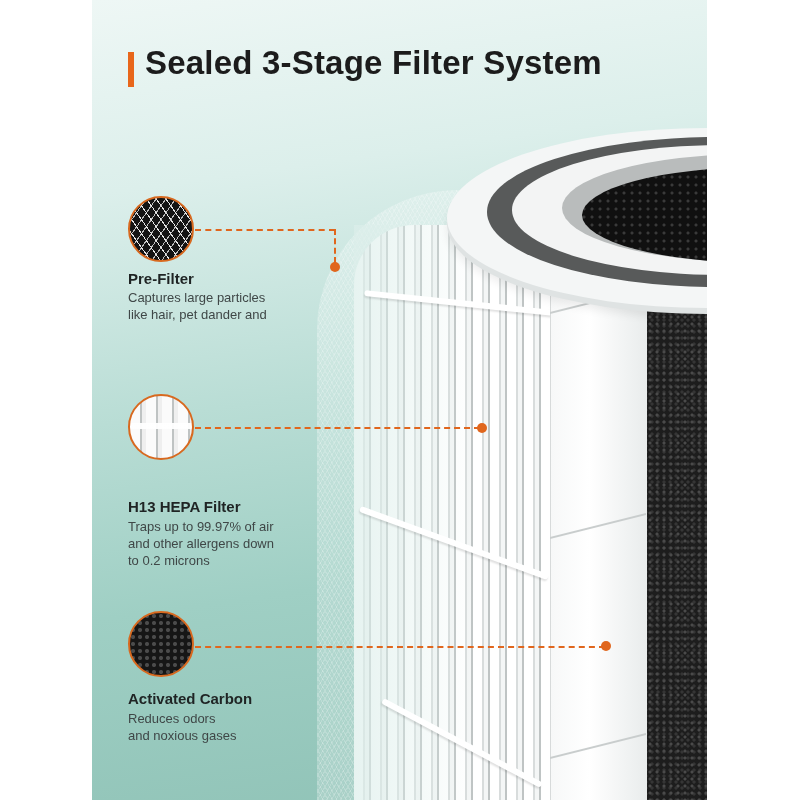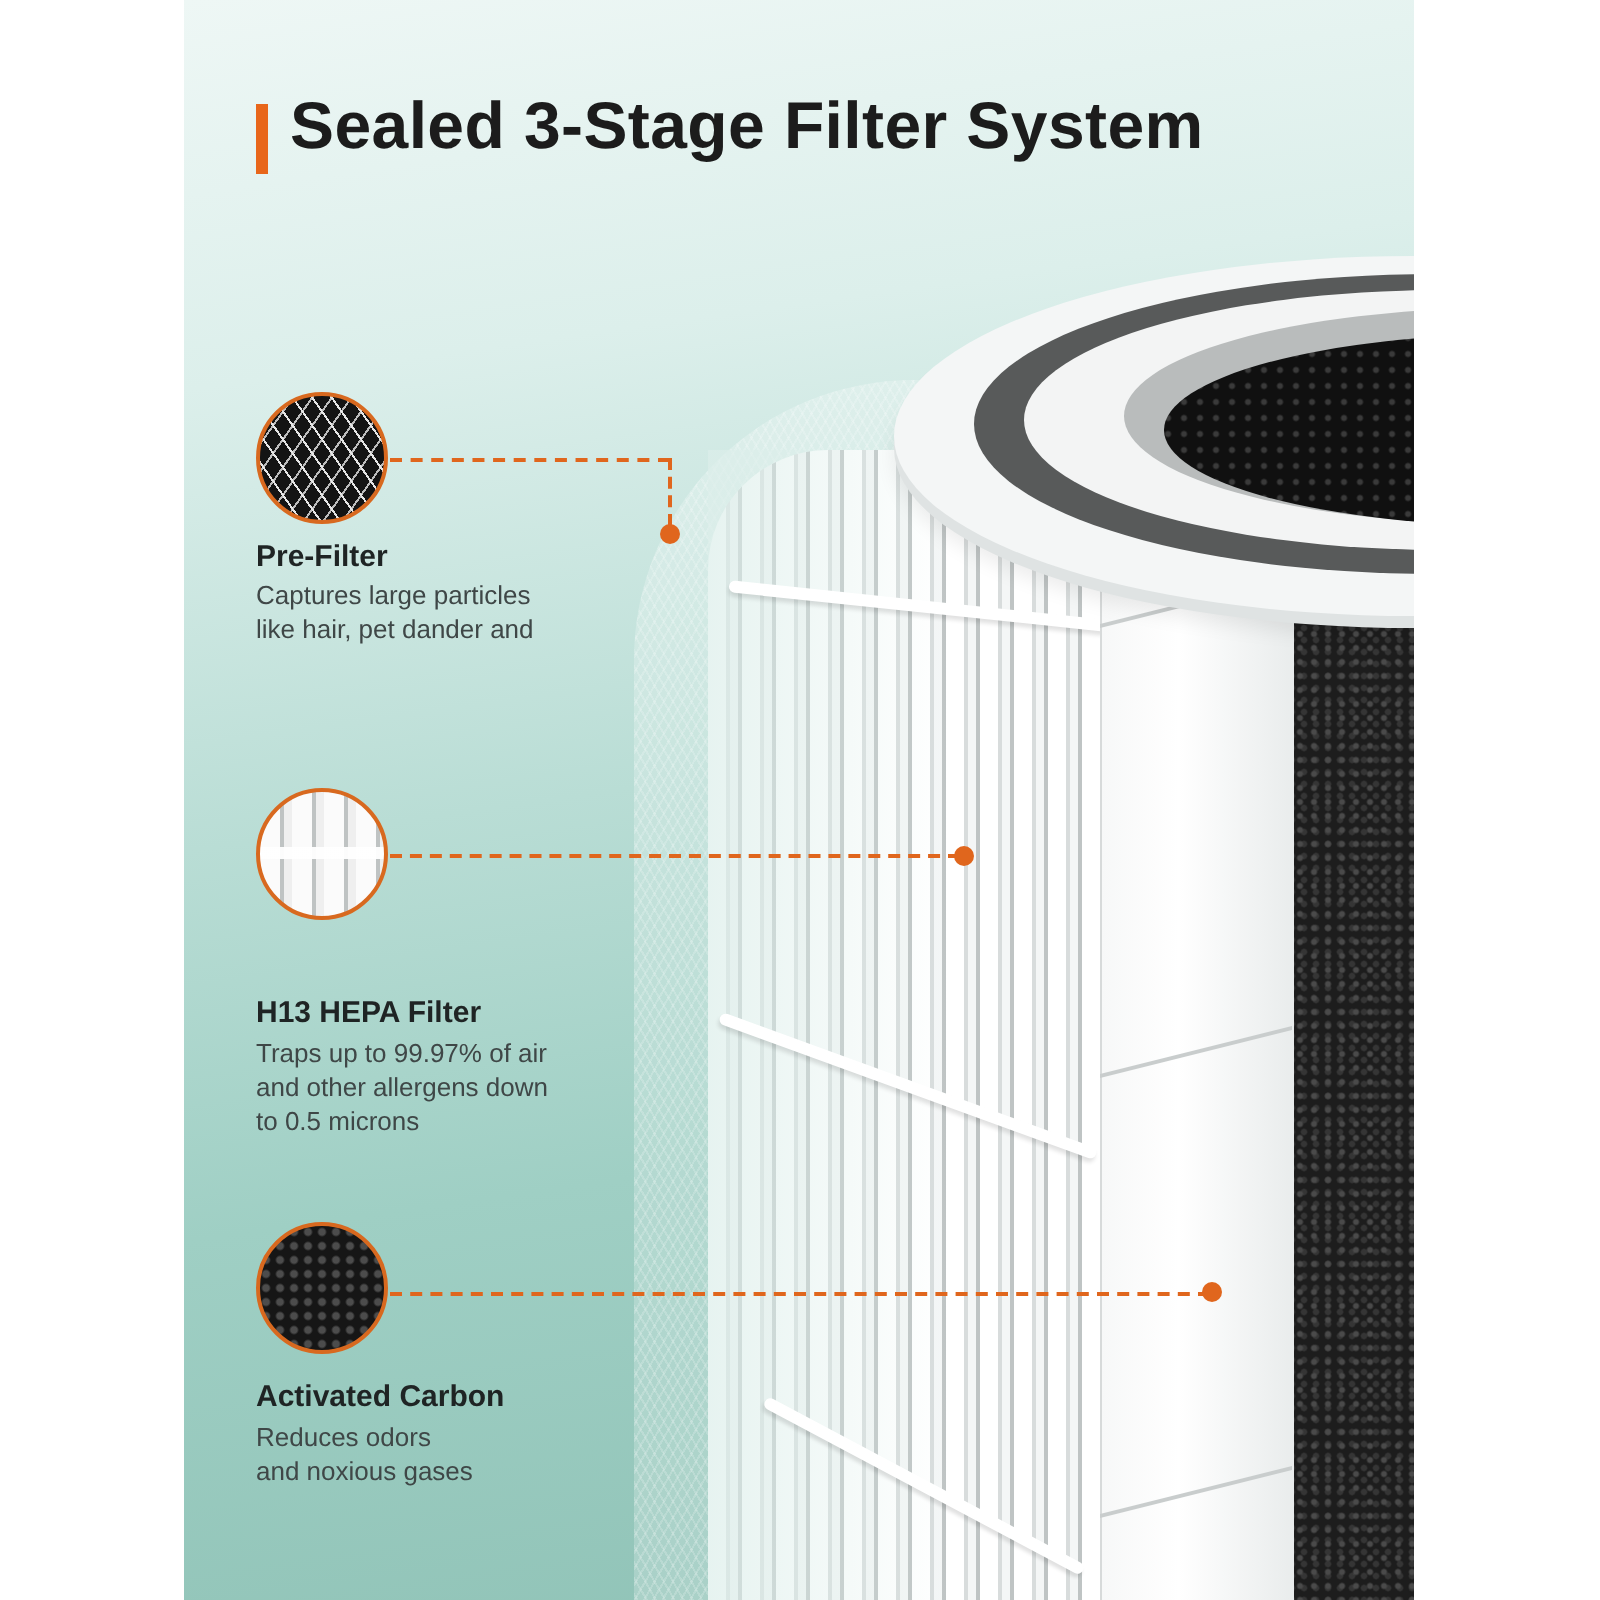--- a/index.html
+++ b/index.html
@@ -106,21 +106,21 @@
   </div>
 
   <div>
     <div class="thumb hepa"></div>
     <div class="line" style="left:103px;top:427px;width:285px;"></div>
     <div class="dot" style="left:385px;top:423px;"></div>
     <div class="label" style="top:474px;margin-top:24px;">H13 HEPA Filter</div>
     <div class="desc" style="top:518px;">
       <div>Traps up to 99.97% of air</div>
       <div>and other allergens down</div>
-      <div>to 0.5 microns</div>
+      <div>to 0.2 microns</div>
     </div>
   </div>
 
   <div>
     <div class="thumb carb"></div>
     <div class="line" style="left:103px;top:646px;width:410px;"></div>
     <div class="dot" style="left:509px;top:641px;"></div>
     <div class="label" style="top:690px;">Activated Carbon</div>
     <div class="desc" style="top:710px;">
       <div>Reduces odors</div>

